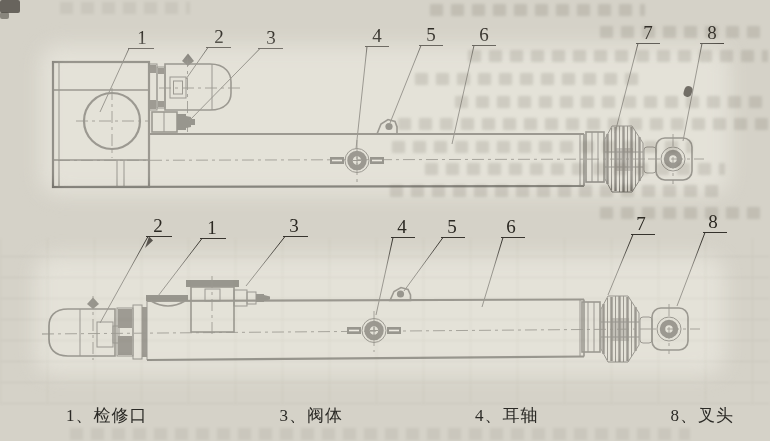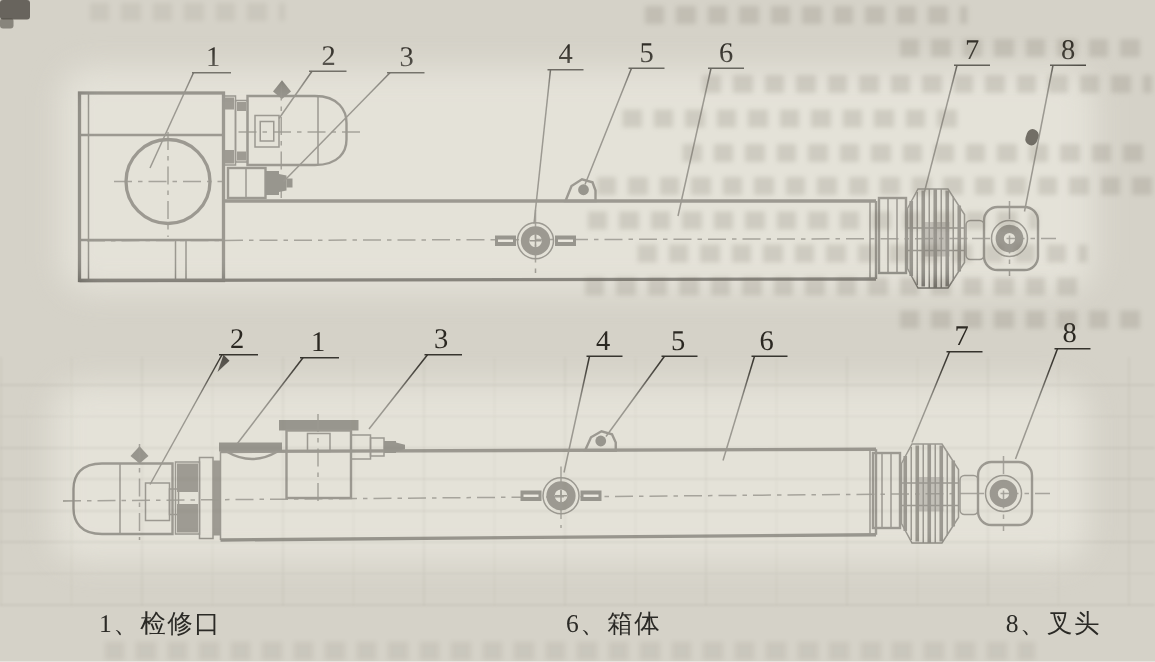--- a/index.html
+++ b/index.html
@@ -284,17 +284,18 @@
         <text class="lbl" x="511" y="233">6</text>
         <text class="lbl" x="641" y="230">7</text>
         <text class="lbl" x="713" y="228">8</text>
       </g>
     </g>
   </svg>
 
   
   <div class="caption">
     <span><span>1</span><span>、</span><span>检修口</span></span>
-    <span><span>6</span><span>、</span><span>箱体</span></span>
+    <span><span>3</span><span>、</span><span>阀体</span></span>
+    <span><span>4</span><span>、</span><span>耳轴</span></span>
     <span><span>8</span><span>、</span><span>叉头</span></span>
   </div>
 
 </div>
 
 </body></html>

